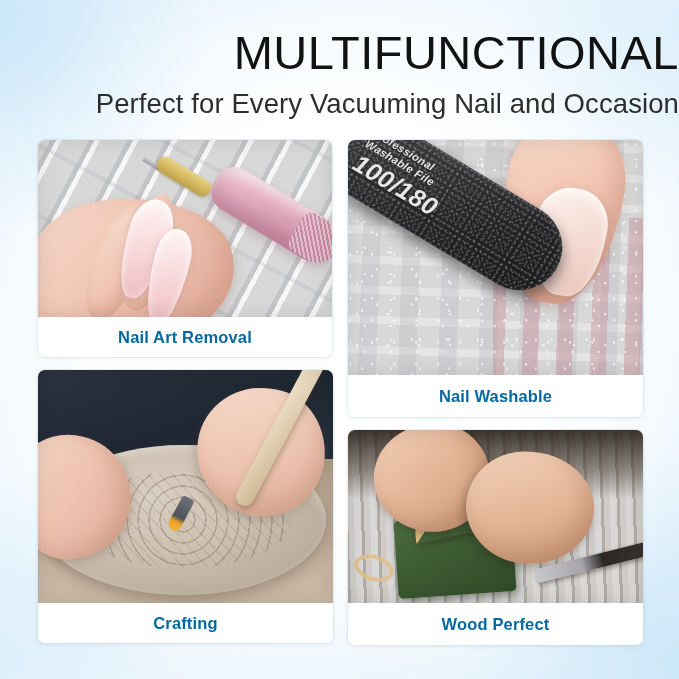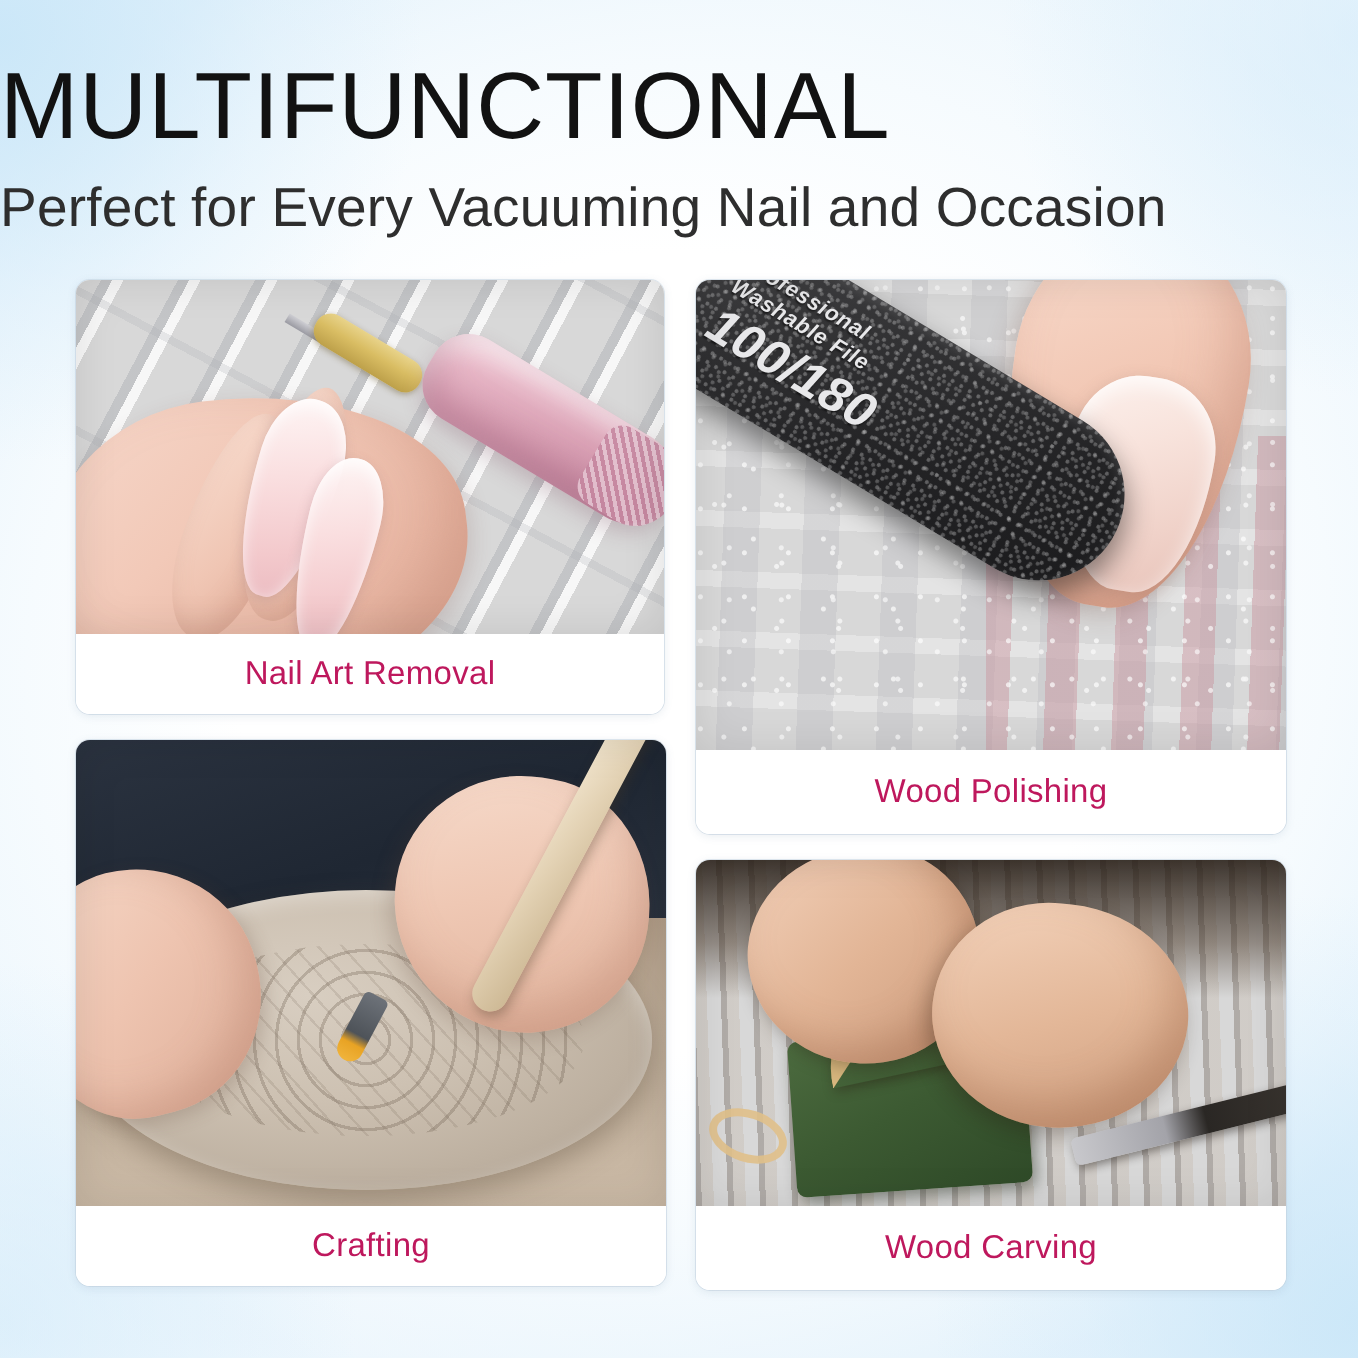--- a/index.html
+++ b/index.html
@@ -64,21 +64,21 @@
   }
   .corner-wash.tr { right: -80px; top: -60px;
     background: radial-gradient(circle at 70% 30%, rgba(205,232,249,0.55) 0%, rgba(255,255,255,0) 70%); }
   .corner-wash.bl { left: -80px; bottom: -60px;
     background: radial-gradient(circle at 30% 70%, rgba(205,232,249,0.6) 0%, rgba(255,255,255,0) 70%); }
 
   
   .header {
     position: absolute;
     left: 0; right: 0; top: 27px;
-    text-align: left;
+    text-align: right;
     z-index: 3;
   }
   .title {
     font-size: 47px;
     font-weight: 400;
     letter-spacing: 0.5px;
     color: #121212;
     line-height: 1.1;
     white-space: nowrap;
   }
@@ -105,23 +105,23 @@
     position: relative;
     width: 100%;
     overflow: hidden;
     background: #d8d8d8;
   }
   .card .caption {
     display: flex;
     align-items: center;
     justify-content: center;
     background: #ffffff;
-    color: #be185d;
+    color: #0369a1;
     font-size: 16.5px;
-    font-weight: 400;
+    font-weight: 700;
     letter-spacing: 0.15px;
   }
 
   
   #card-1 { left: 38px;  top: 140px; width: 294px; height: 217px; }
   #card-1 .photo   { height: 177px; }
   #card-1 .caption { height: 40px; }
 
   #card-2 { left: 348px; top: 140px; width: 295px; height: 277px; }
   #card-2 .photo   { height: 235px; }
@@ -518,21 +518,21 @@
       <div class="file">
         <div class="file-grain"></div>
         <div class="file-text">
           <div class="ft-l1">Professional</div>
           <div class="ft-l2">Washable File</div>
           <div class="ft-l3">100/180</div>
         </div>
       </div>
       <div class="photo-shade"></div>
     </div>
-    <div class="caption">Wood Polishing</div>
+    <div class="caption">Nail Washable</div>
   </div>
 
   <div class="card" id="card-3">
     <div class="photo ph3">
       <div class="shirt"></div>
       <div class="table"></div>
       <div class="plate">
         <div class="plate-pattern"></div>
       </div>
       <div class="hand-l"></div>
@@ -551,16 +551,16 @@
       <div class="board"></div>
       <div class="leather"></div>
       <div class="shaving"></div>
       <div class="bow"></div>
       <div class="knife"></div>
       <div class="hand-a"></div>
       <div class="hand-b"></div>
       <div class="chisel"></div>
       <div class="photo-shade"></div>
     </div>
-    <div class="caption">Wood Carving</div>
+    <div class="caption">Wood Perfect</div>
   </div>
 
 </div>
 
 </body></html>

